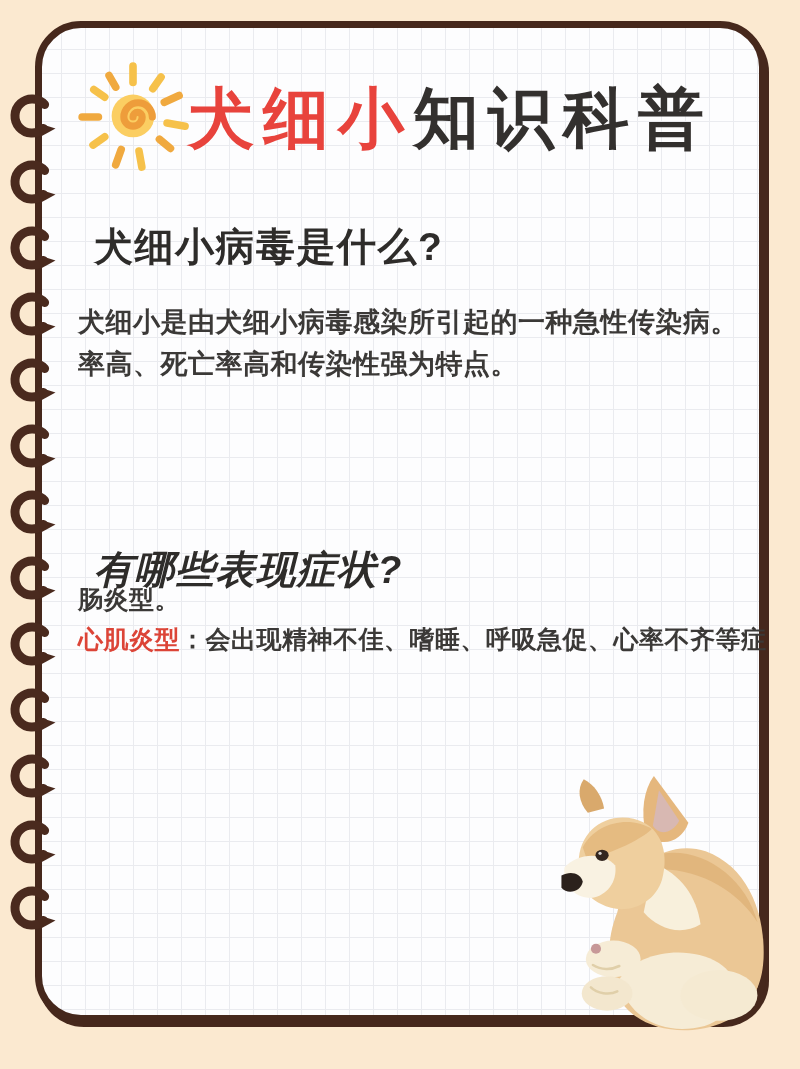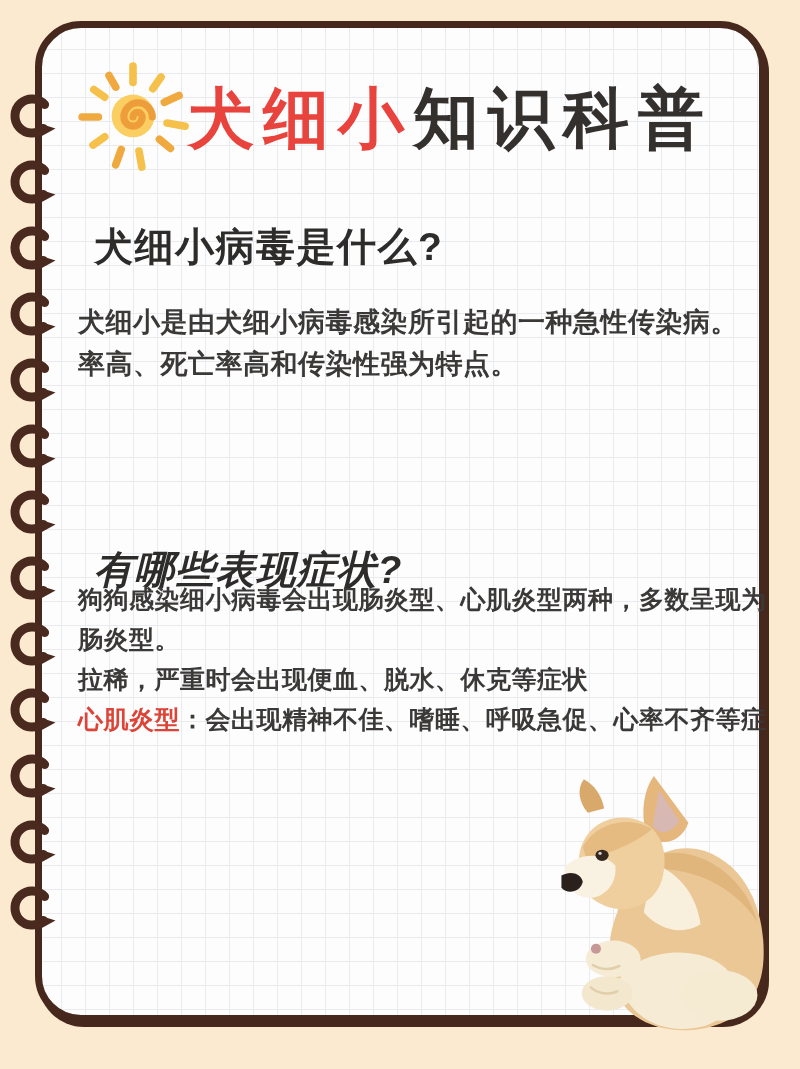--- a/index.html
+++ b/index.html
@@ -70,23 +70,21 @@
   </div>
 
   <h2 class="h1 h1-a">犬细小病毒是什么?</h2>
   <div class="para para-a">
       <div class="tline"><span>犬细小是由犬细小病毒感染所引起的一种急性传染病。</span></div>
       <div class="tline"><span>率高、死亡率高和传染性强为特点。</span></div>
     </div>
 
   <h2 class="h1 h1-b">有哪些表现症状?</h2>
   <div class="para para-b">
-      <div class="tline"><span>狗狗感染细小病毒会出现肠炎型、心肌炎型两种，多数呈现为</span></div>
       <div class="tline"><span>肠炎型。</span></div>
-      <div class="tline"><span>拉稀，严重时会出现便血、脱水、休克等症状</span></div>
       <div class="tline"><span style="color: rgb(220, 68, 55); font-weight: 900;">心肌炎型</span><span>：会出现精神不佳、嗜睡、呼吸急促、心率不齐等症</span></div>
     </div>
 
   <svg class="puppy" viewBox="0 0 210 258" aria-hidden="true">
 
     <path d="M60 140 C70 92 112 68 147 80 C188 95 206 140 204 186 C202 228 176 252 134 256 C94 259 60 240 54 204 C50 180 52 160 60 140 Z" fill="#EBC795"></path>
 
     <path d="M96 84 C140 72 186 104 198 150 C180 120 140 96 100 98 Z" fill="#DEB277" opacity="0.8"></path>
 
     <path d="M62 206 C80 178 130 172 160 190 C184 205 182 240 146 252 C104 263 68 242 62 206 Z" fill="#F6ECD6"></path>

